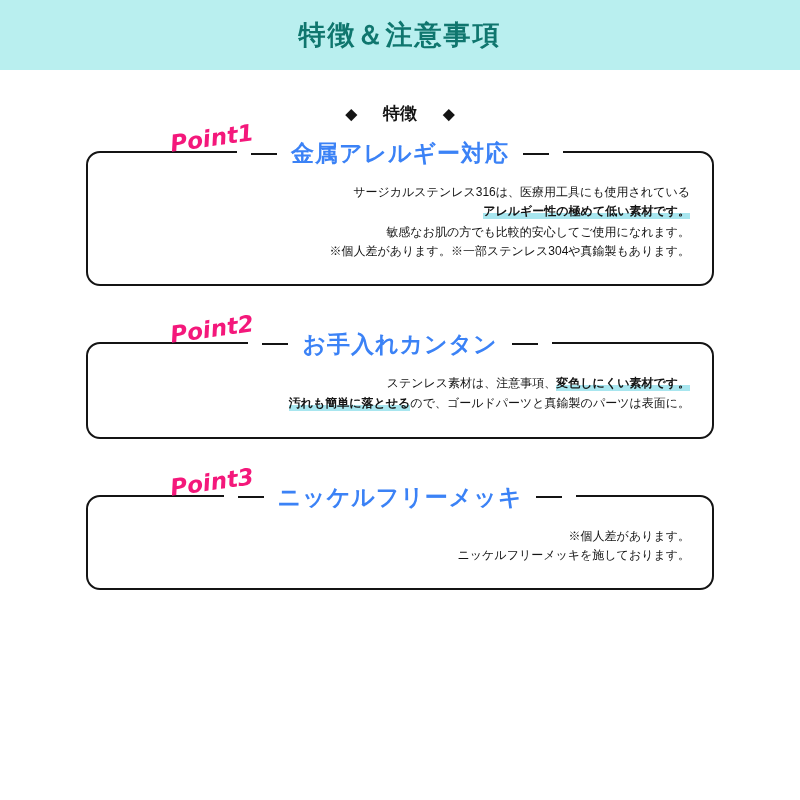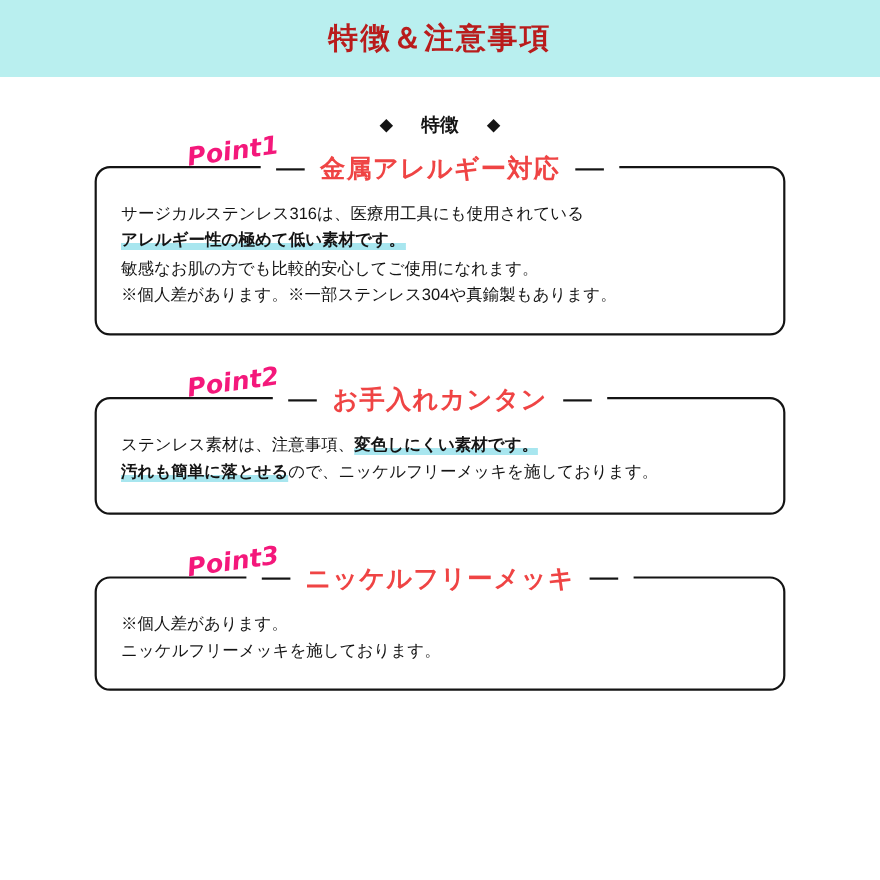--- a/index.html
+++ b/index.html
@@ -28,21 +28,21 @@
     height: 70px;
     background: #b9efef;
     display: flex;
     align-items: center;
     justify-content: center;
   }
   .header-title {
     font-size: 27px;
     font-weight: bold;
     letter-spacing: 2px;
-    color: #b91c1c;
+    color: #0f766e;
   }
 
   
   .section-label {
     margin-top: 32px;
     display: flex;
     align-items: center;
     justify-content: center;
     gap: 26px;
     font-size: 17px;
@@ -98,37 +98,38 @@
     display: flex;
     align-items: center;
     justify-content: center;
   }
   .card-title {
     background: #ffffff;
     padding: 0 14px;
     font-size: 23px;
     font-weight: bold;
     letter-spacing: 1px;
-    color: #ef4444;
+    color: #3b82f6;
     display: flex;
     align-items: center;
     gap: 14px;
     white-space: nowrap;
   }
   .title-rule {
     display: inline-block;
     width: 26px;
     height: 2px;
     background: #141414;
   }
 
   .card-body {
-    font-size: 15px;
+    font-size: 12px;
     line-height: 1.62;
     color: #141414;
+    text-align: right;
   }
   .card-body .line { white-space: nowrap; }
 
   .hl {
     background: linear-gradient(transparent 58%, #a8e6ef 58%, #a8e6ef 97%, transparent 97%);
     font-weight: bold;
     font-family: Liberation Mono, monospace;
   }
 </style>
 </head>
@@ -170,21 +171,21 @@
         <div class="card">
           <div class="card-title-wrap">
             <div class="card-title">
               <span class="title-rule"></span>
               <span>お手入れカンタン</span>
               <span class="title-rule"></span>
             </div>
           </div>
           <div class="card-body">
             <div class="line"><span>ステンレス素材は、注意事項、</span><span class="hl">変色しにくい素材です。</span></div>
-            <div class="line"><span class="hl">汚れも簡単に落とせる</span><span>ので、ニッケルフリーメッキを施しております。</span></div>
+            <div class="line"><span class="hl">汚れも簡単に落とせる</span><span>ので、ゴールドパーツと真鍮製のパーツは表面に。</span></div>
           </div>
         </div>
       </div>
       <div class="point-block">
         <div class="point-badge">Point3</div>
         <div class="card">
           <div class="card-title-wrap">
             <div class="card-title">
               <span class="title-rule"></span>
               <span>ニッケルフリーメッキ</span>

